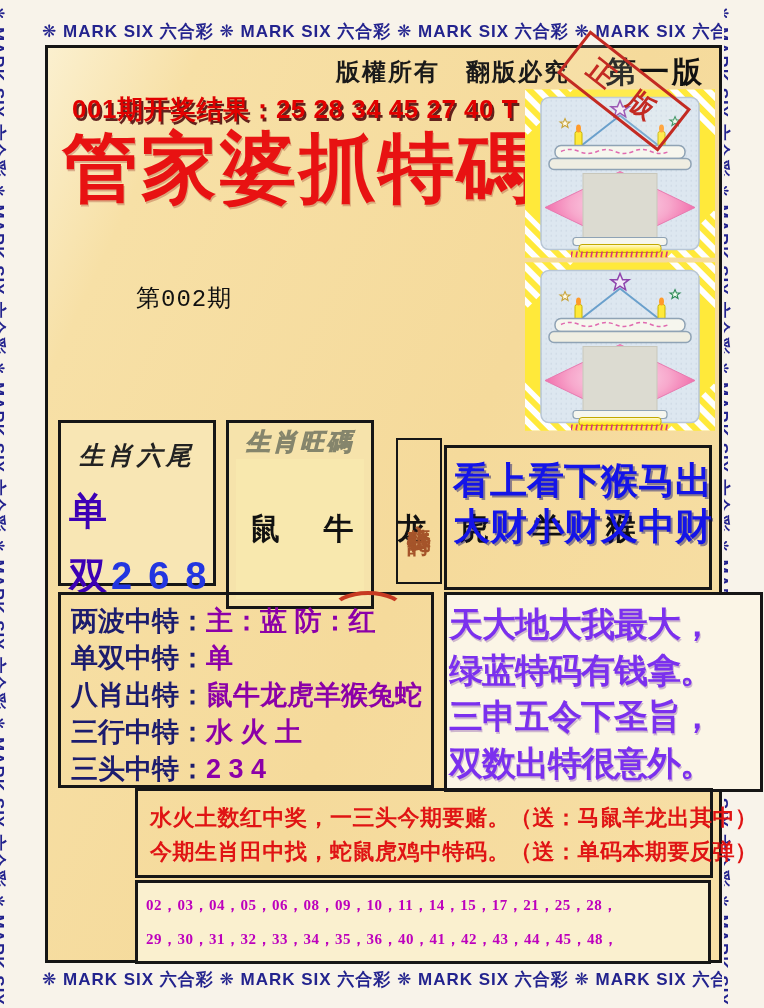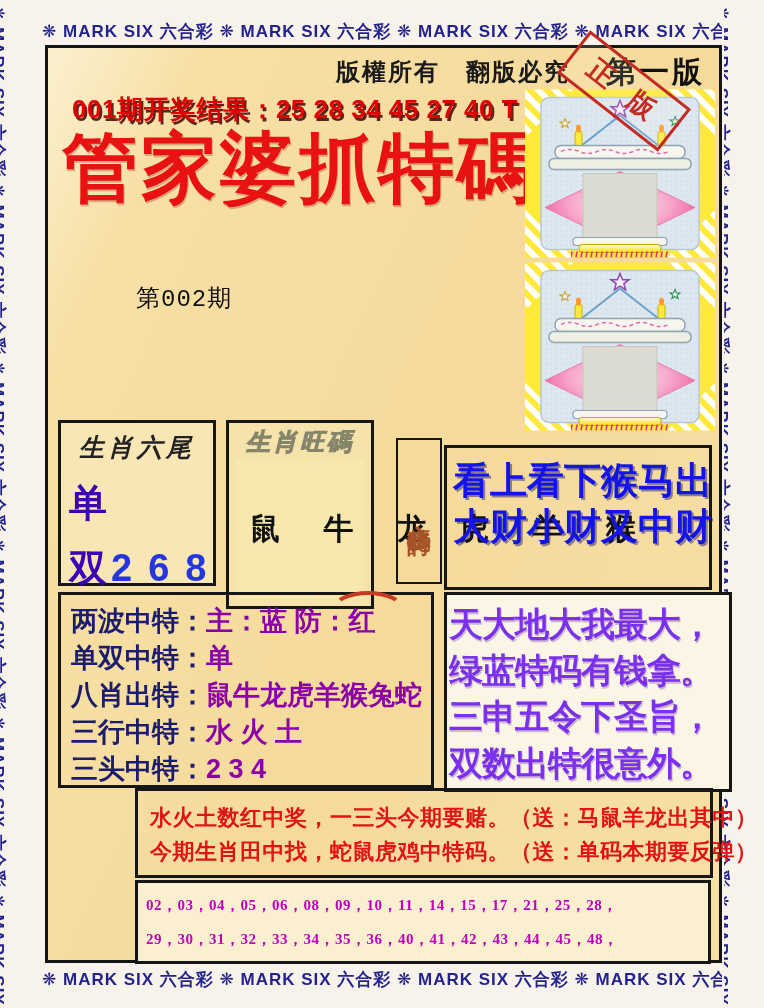--- a/index.html
+++ b/index.html
@@ -59,21 +59,21 @@
     font-family:Liberation Mono, monospace;letter-spacing:1px;
   }
   
   .lantern-panel{
     position:absolute;right:4px;top:40px;width:190px;height:346px;z-index:2;
     display:flex;flex-direction:column;gap:2px;
   }
   .lantern-panel svg{display:block;}
   
   .box{position:absolute;border:3px solid #161616;box-sizing:border-box;}
-  .box-six-tails{left:10px;top:372px;width:158px;height:166px;background:#f8e6b4;padding-top:8px;}
+  .box-six-tails{left:10px;top:372px;width:158px;height:166px;background:#f8e6b4;padding-top:16px;}
   .box-six-tails .btitle{
     text-align:center;font-size:25px;font-weight:bold;font-style:italic;color:#222;
     font-family:"Liberation Serif","DejaVu Serif",serif;letter-spacing:4px;
   }
   .st-row{display:flex;align-items:center;padding-left:8px;margin-top:14px;}
   .st-label{font-size:38px;font-weight:bold;color:#3d00b5;}
   .st-digits{font-size:38px;font-weight:bold;color:#2336e0;letter-spacing:16px;margin-left:4px;white-space:nowrap;}
   .box-zodiac{left:178px;top:372px;width:148px;height:189px;background:#f6e3ab;padding-top:3px;}
   .box-zodiac .btitle{
     text-align:center;font-size:24px;font-weight:bold;font-style:italic;
@@ -104,21 +104,21 @@
   
   .box-picks{left:10px;top:544px;width:376px;height:196px;padding:8px 0 0 10px;}
   .pick-row{font-size:27px;font-weight:bold;line-height:37px;white-space:nowrap;}
   .pick-label{color:#1c1c6e;}
   .pick-value{color:#8c00a8;}
   .red-arc{
     position:absolute;right:26px;top:-4px;width:66px;height:30px;
     border:4px solid transparent;border-top:4px solid #c73a22;border-radius:50%;
   }
   
-  .box-purple-poem{left:396px;top:544px;width:288px;height:200px;background:#fbf5e6;padding:6px 0 0 2px;}
+  .box-purple-poem{left:396px;top:544px;width:319px;height:200px;background:#fbf5e6;padding:6px 0 0 2px;}
   .purple-line{
     font-size:34px;font-weight:bold;color:#7b30ee;line-height:1.36;white-space:nowrap;
     letter-spacing:-1px;text-shadow:1px 2px 0 rgba(70,0,130,.25);
   }
   
   .box-red-notes{left:87px;top:740px;width:578px;height:90px;padding:10px 0 0 12px;}
   .red-line{
     font-size:22px;font-weight:bold;color:#e01414;line-height:34px;white-space:nowrap;
     font-family:"Liberation Serif","DejaVu Serif",serif;letter-spacing:0.5px;
   }

